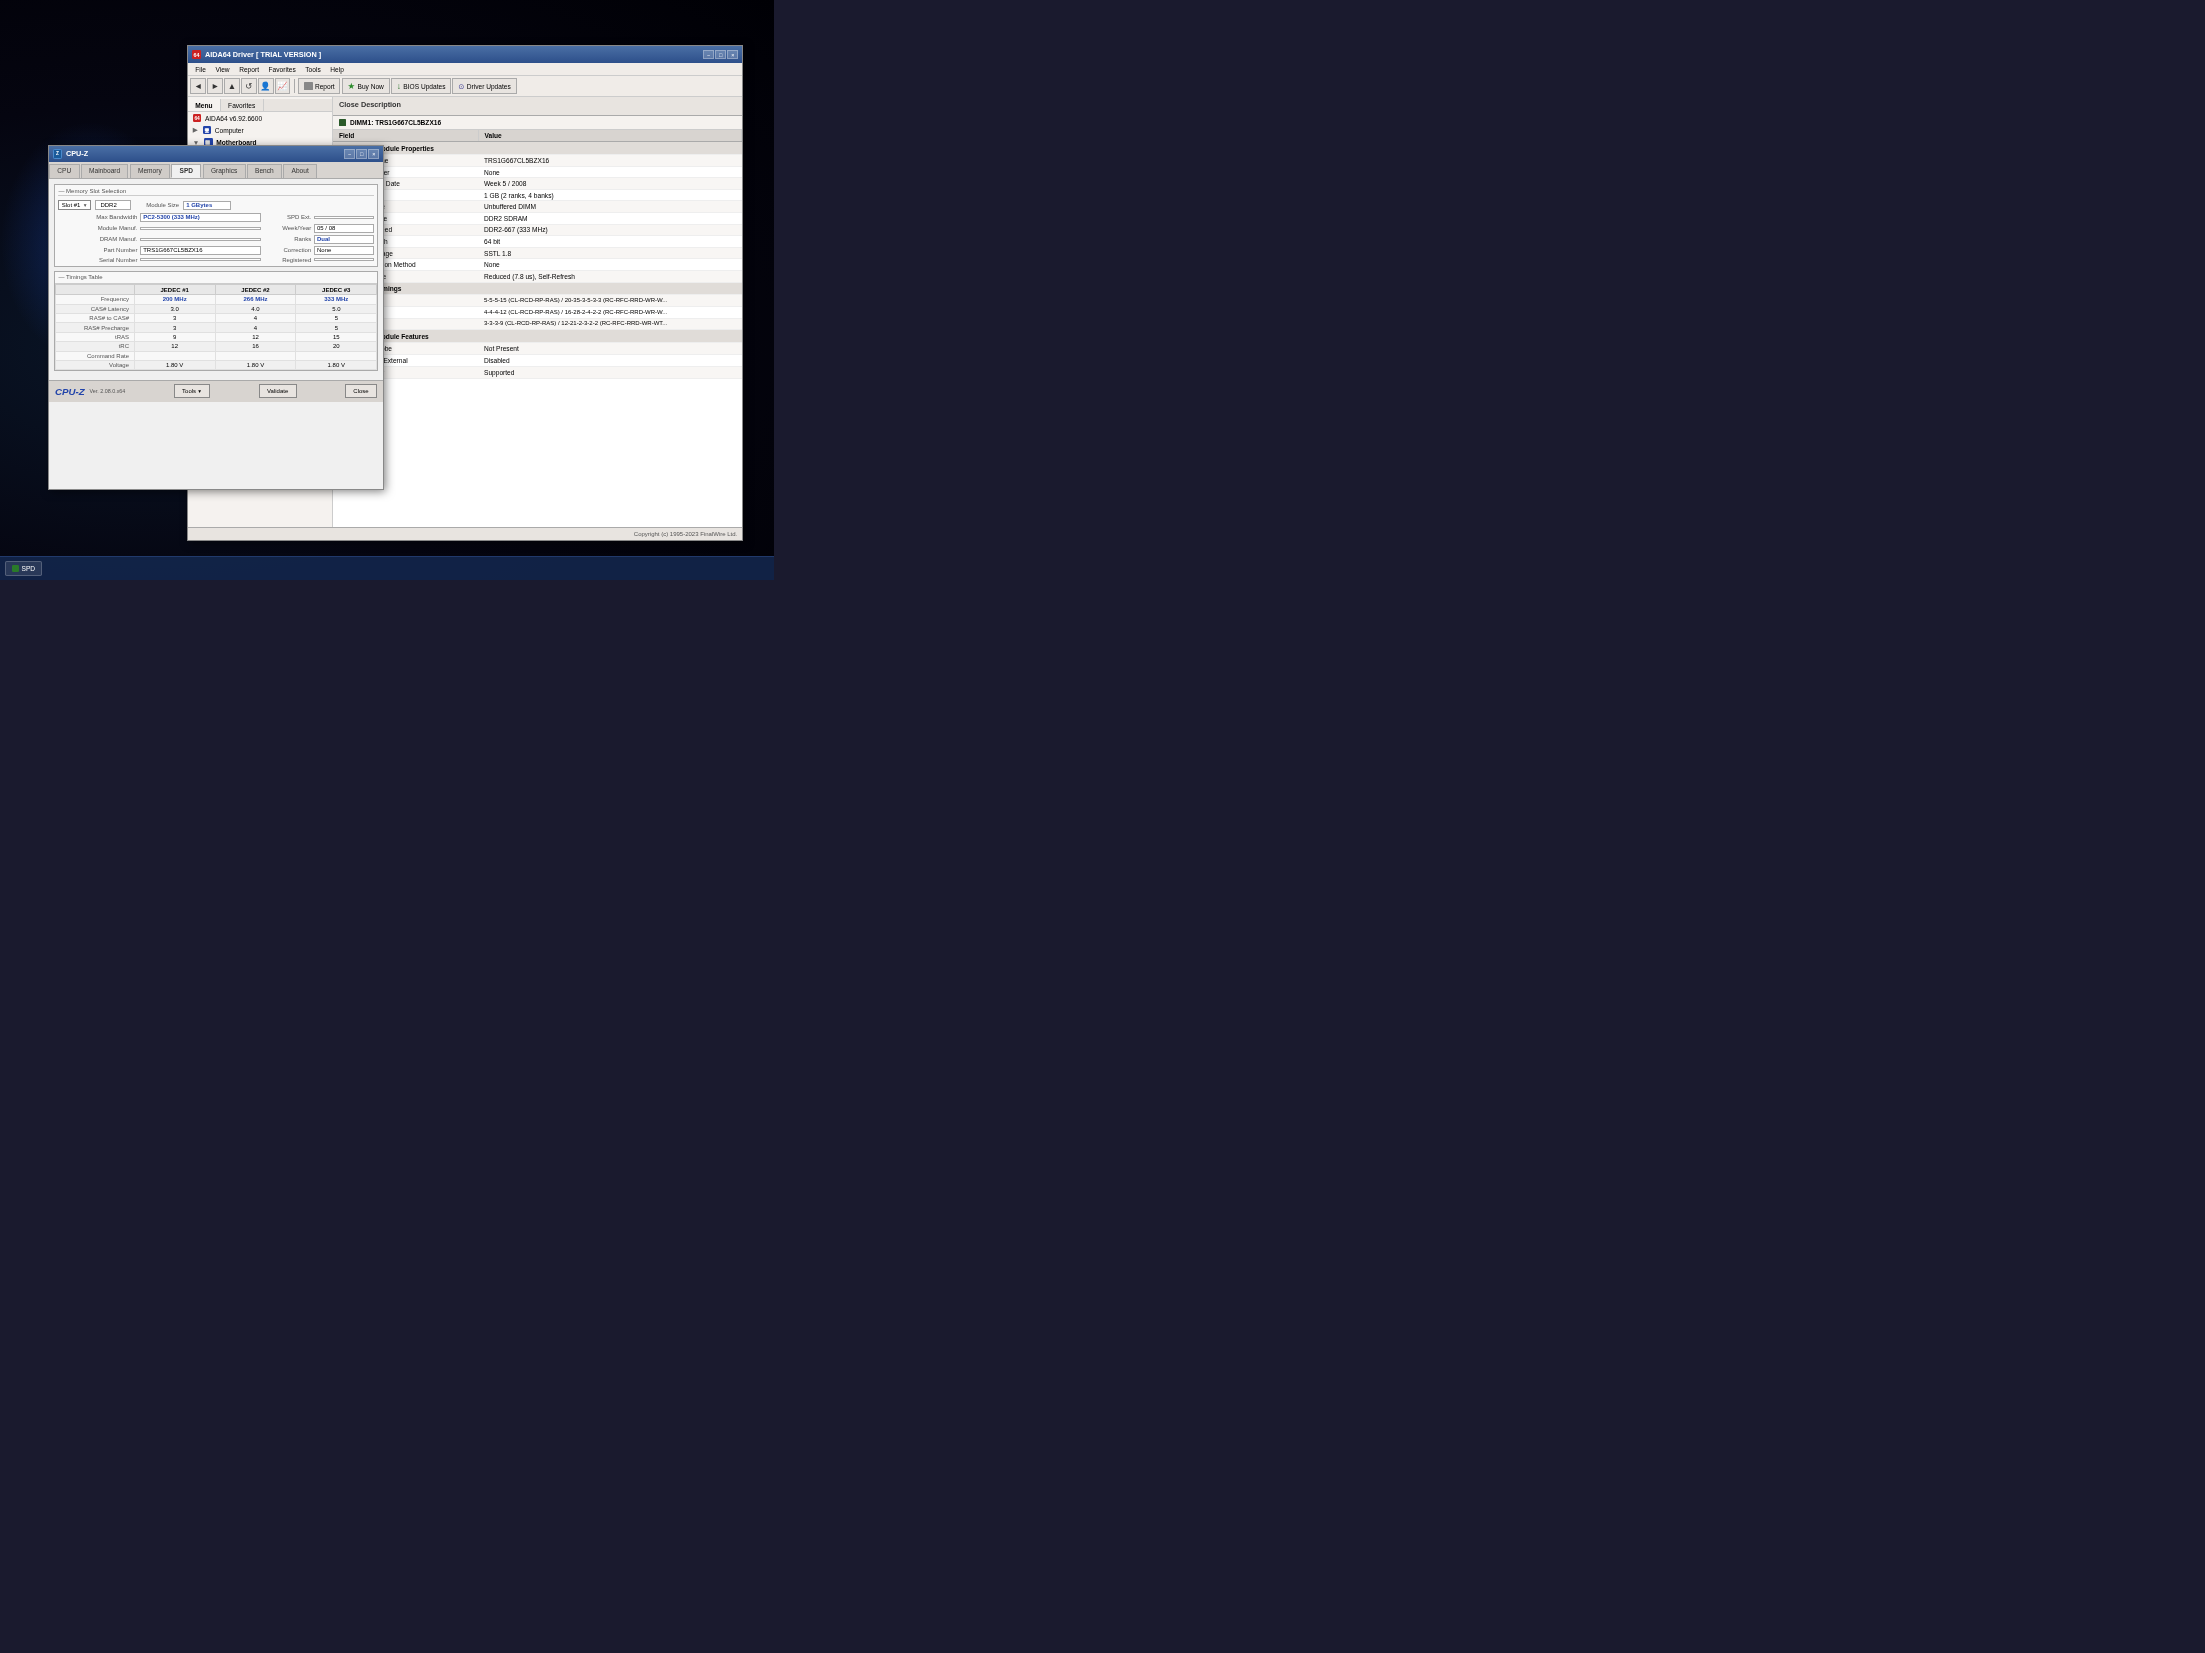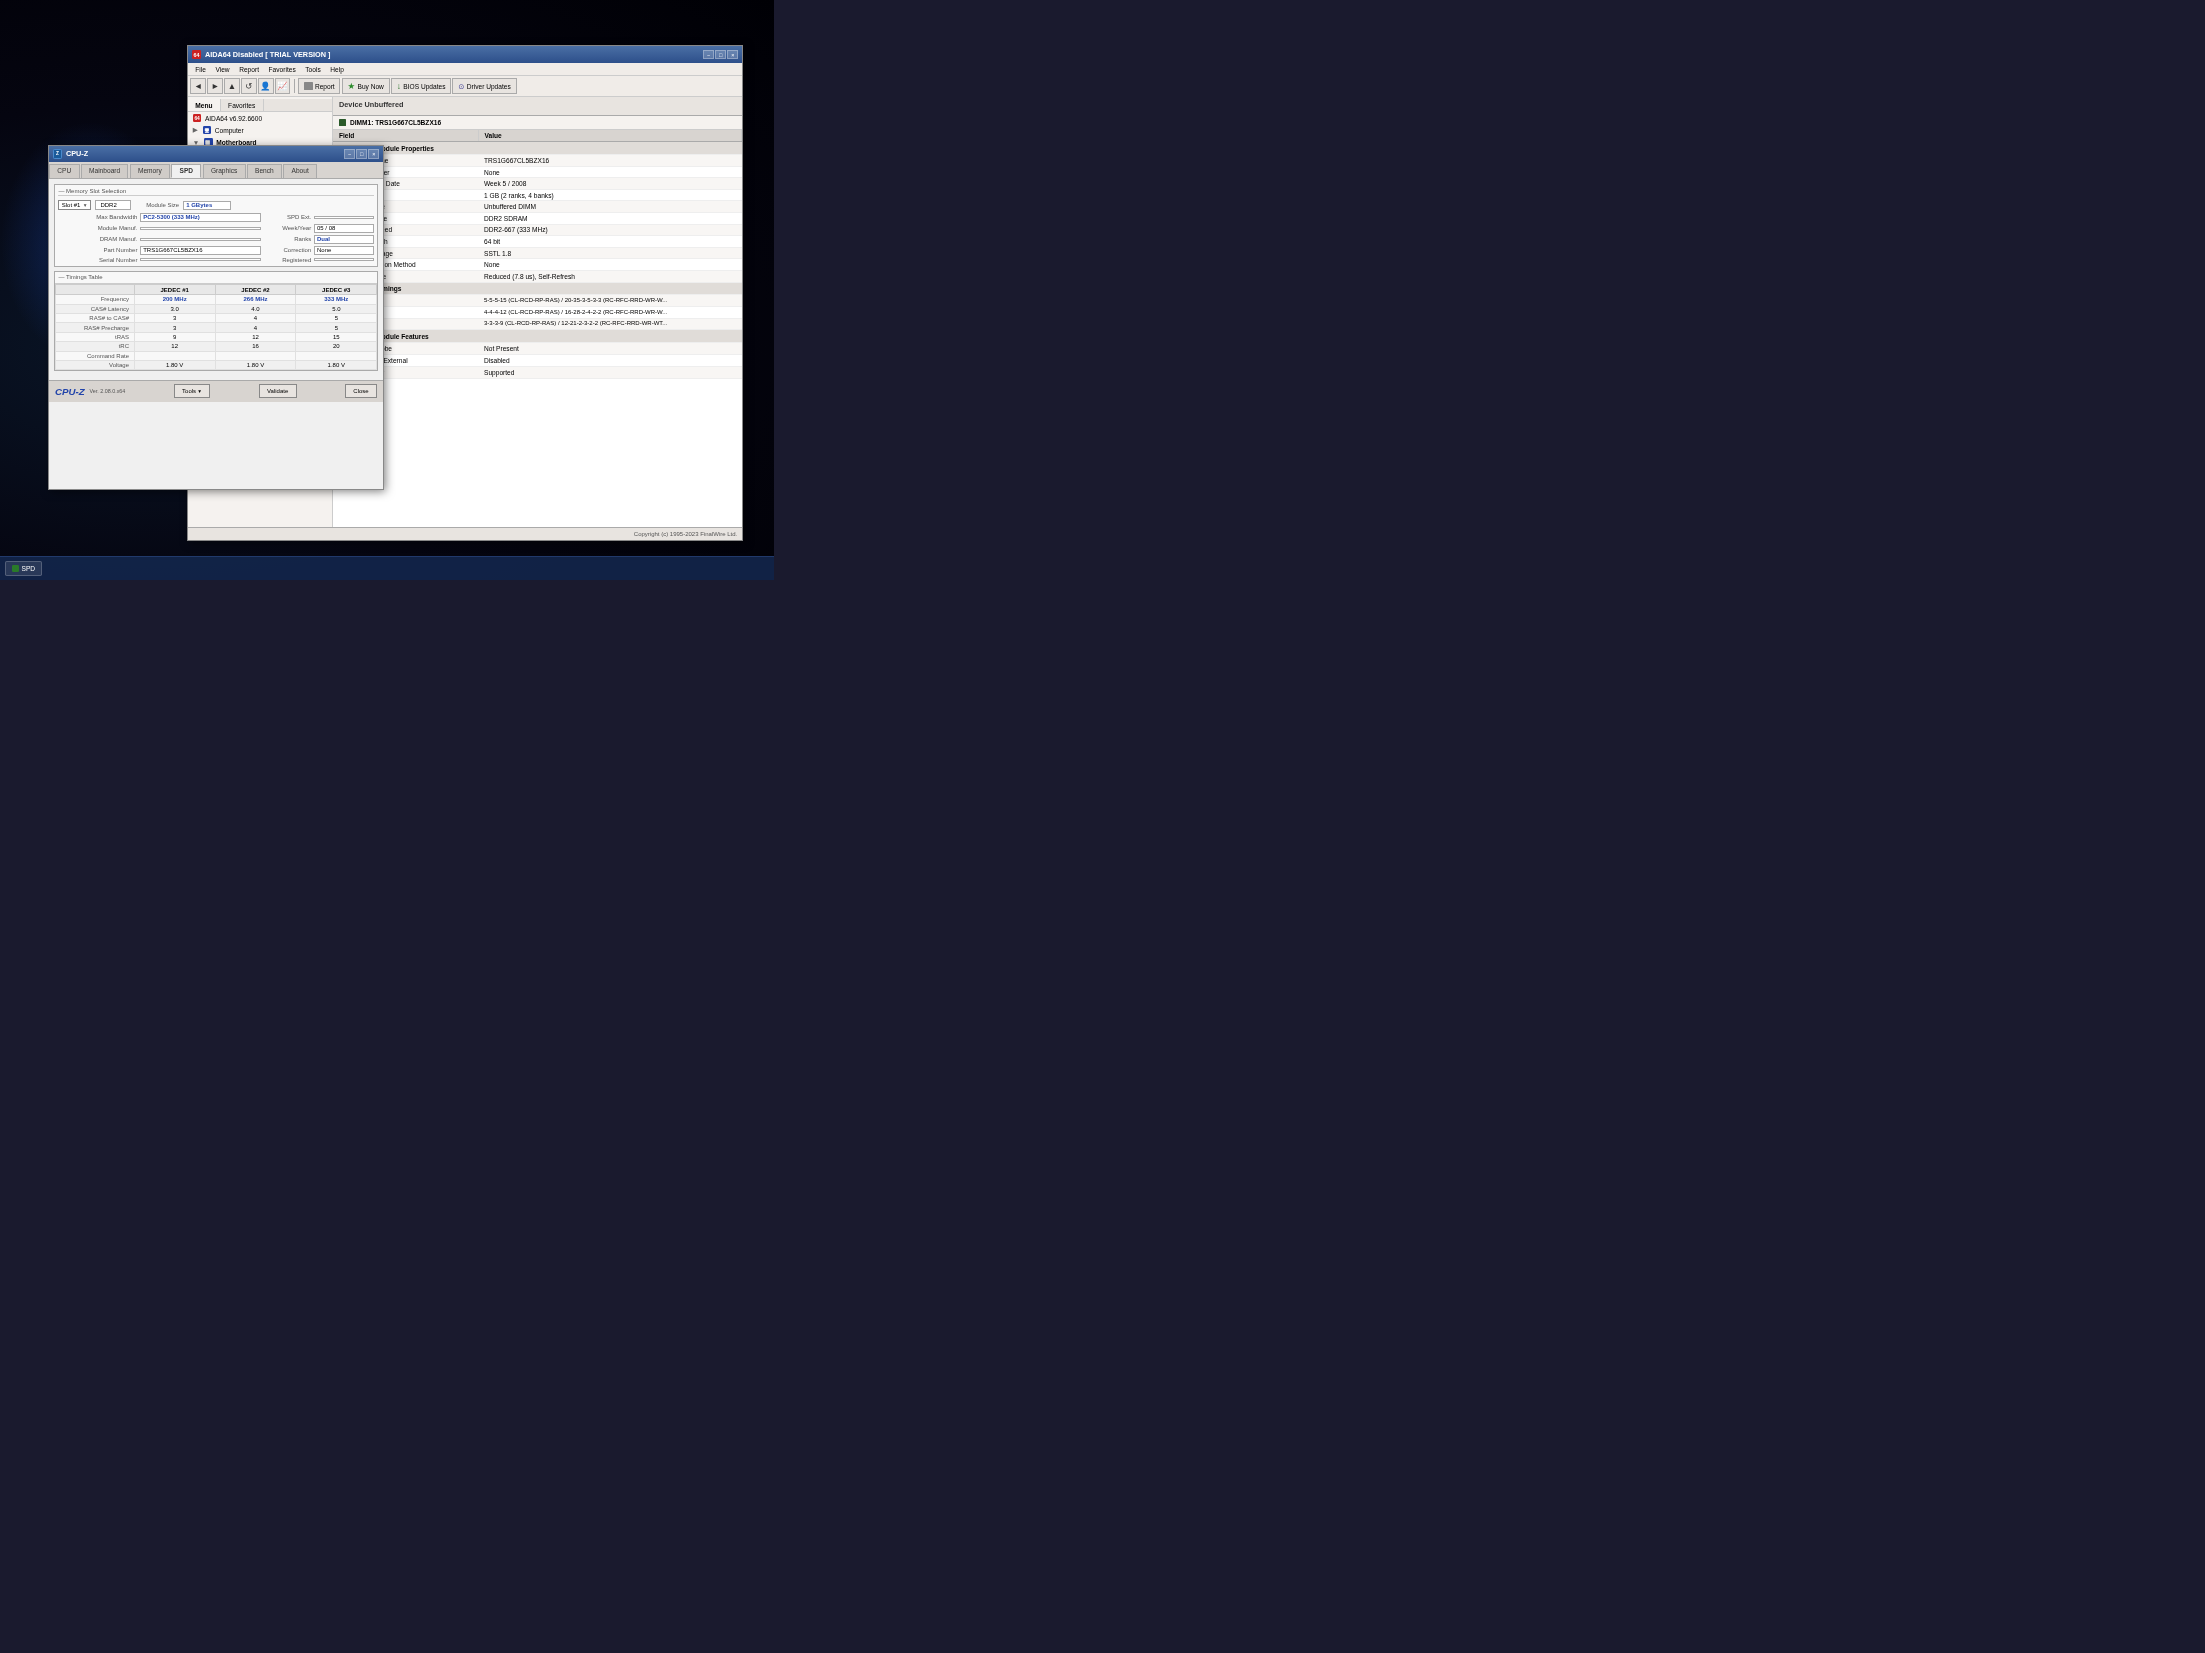--- a/index.html
+++ b/index.html
@@ -401,21 +401,21 @@
   </style>
 </head>
 <body>
 
 <div class="desktop"></div>
 
 <div class="aida-window">
 
   <div class="aida-titlebar">
     <div class="aida-titlebar-icon">64</div>
-    <span class="aida-title-text">AIDA64 Disabled [ TRIAL VERSION ]</span>
+    <span class="aida-title-text">AIDA64 Driver [ TRIAL VERSION ]</span>
     <div class="aida-win-btns">
       <div class="win-btn">−</div>
       <div class="win-btn">□</div>
       <div class="win-btn">×</div>
     </div>
   </div>
 
   <div class="aida-menubar">
     <span class="menu-item">File</span>
     <span class="menu-item">View</span>
@@ -470,21 +470,21 @@
       <div class="sidebar-item expanded">
         <span class="sidebar-arrow">▼</span>
         <div class="sidebar-icon sidebar-icon-blue" style="font-size:4.2px;">⬜</div>
         <span>Motherboard</span>
       </div>
     </div>
 
     <div class="aida-content">
 
       <div class="content-header">
-        <div class="content-header-title">Device Unbuffered</div>
+        <div class="content-header-title">Close Description</div>
       </div>
       <div class="device-row">
         <div class="device-icon"></div>
         <span style="font-size:6.6px;font-weight:bold;">DIMM1: TRS1G667CL5BZX16</span>
       </div>
 
       <table class="content-table">
         <thead>
           <tr>
             <th style="width:145px;">Field</th>

